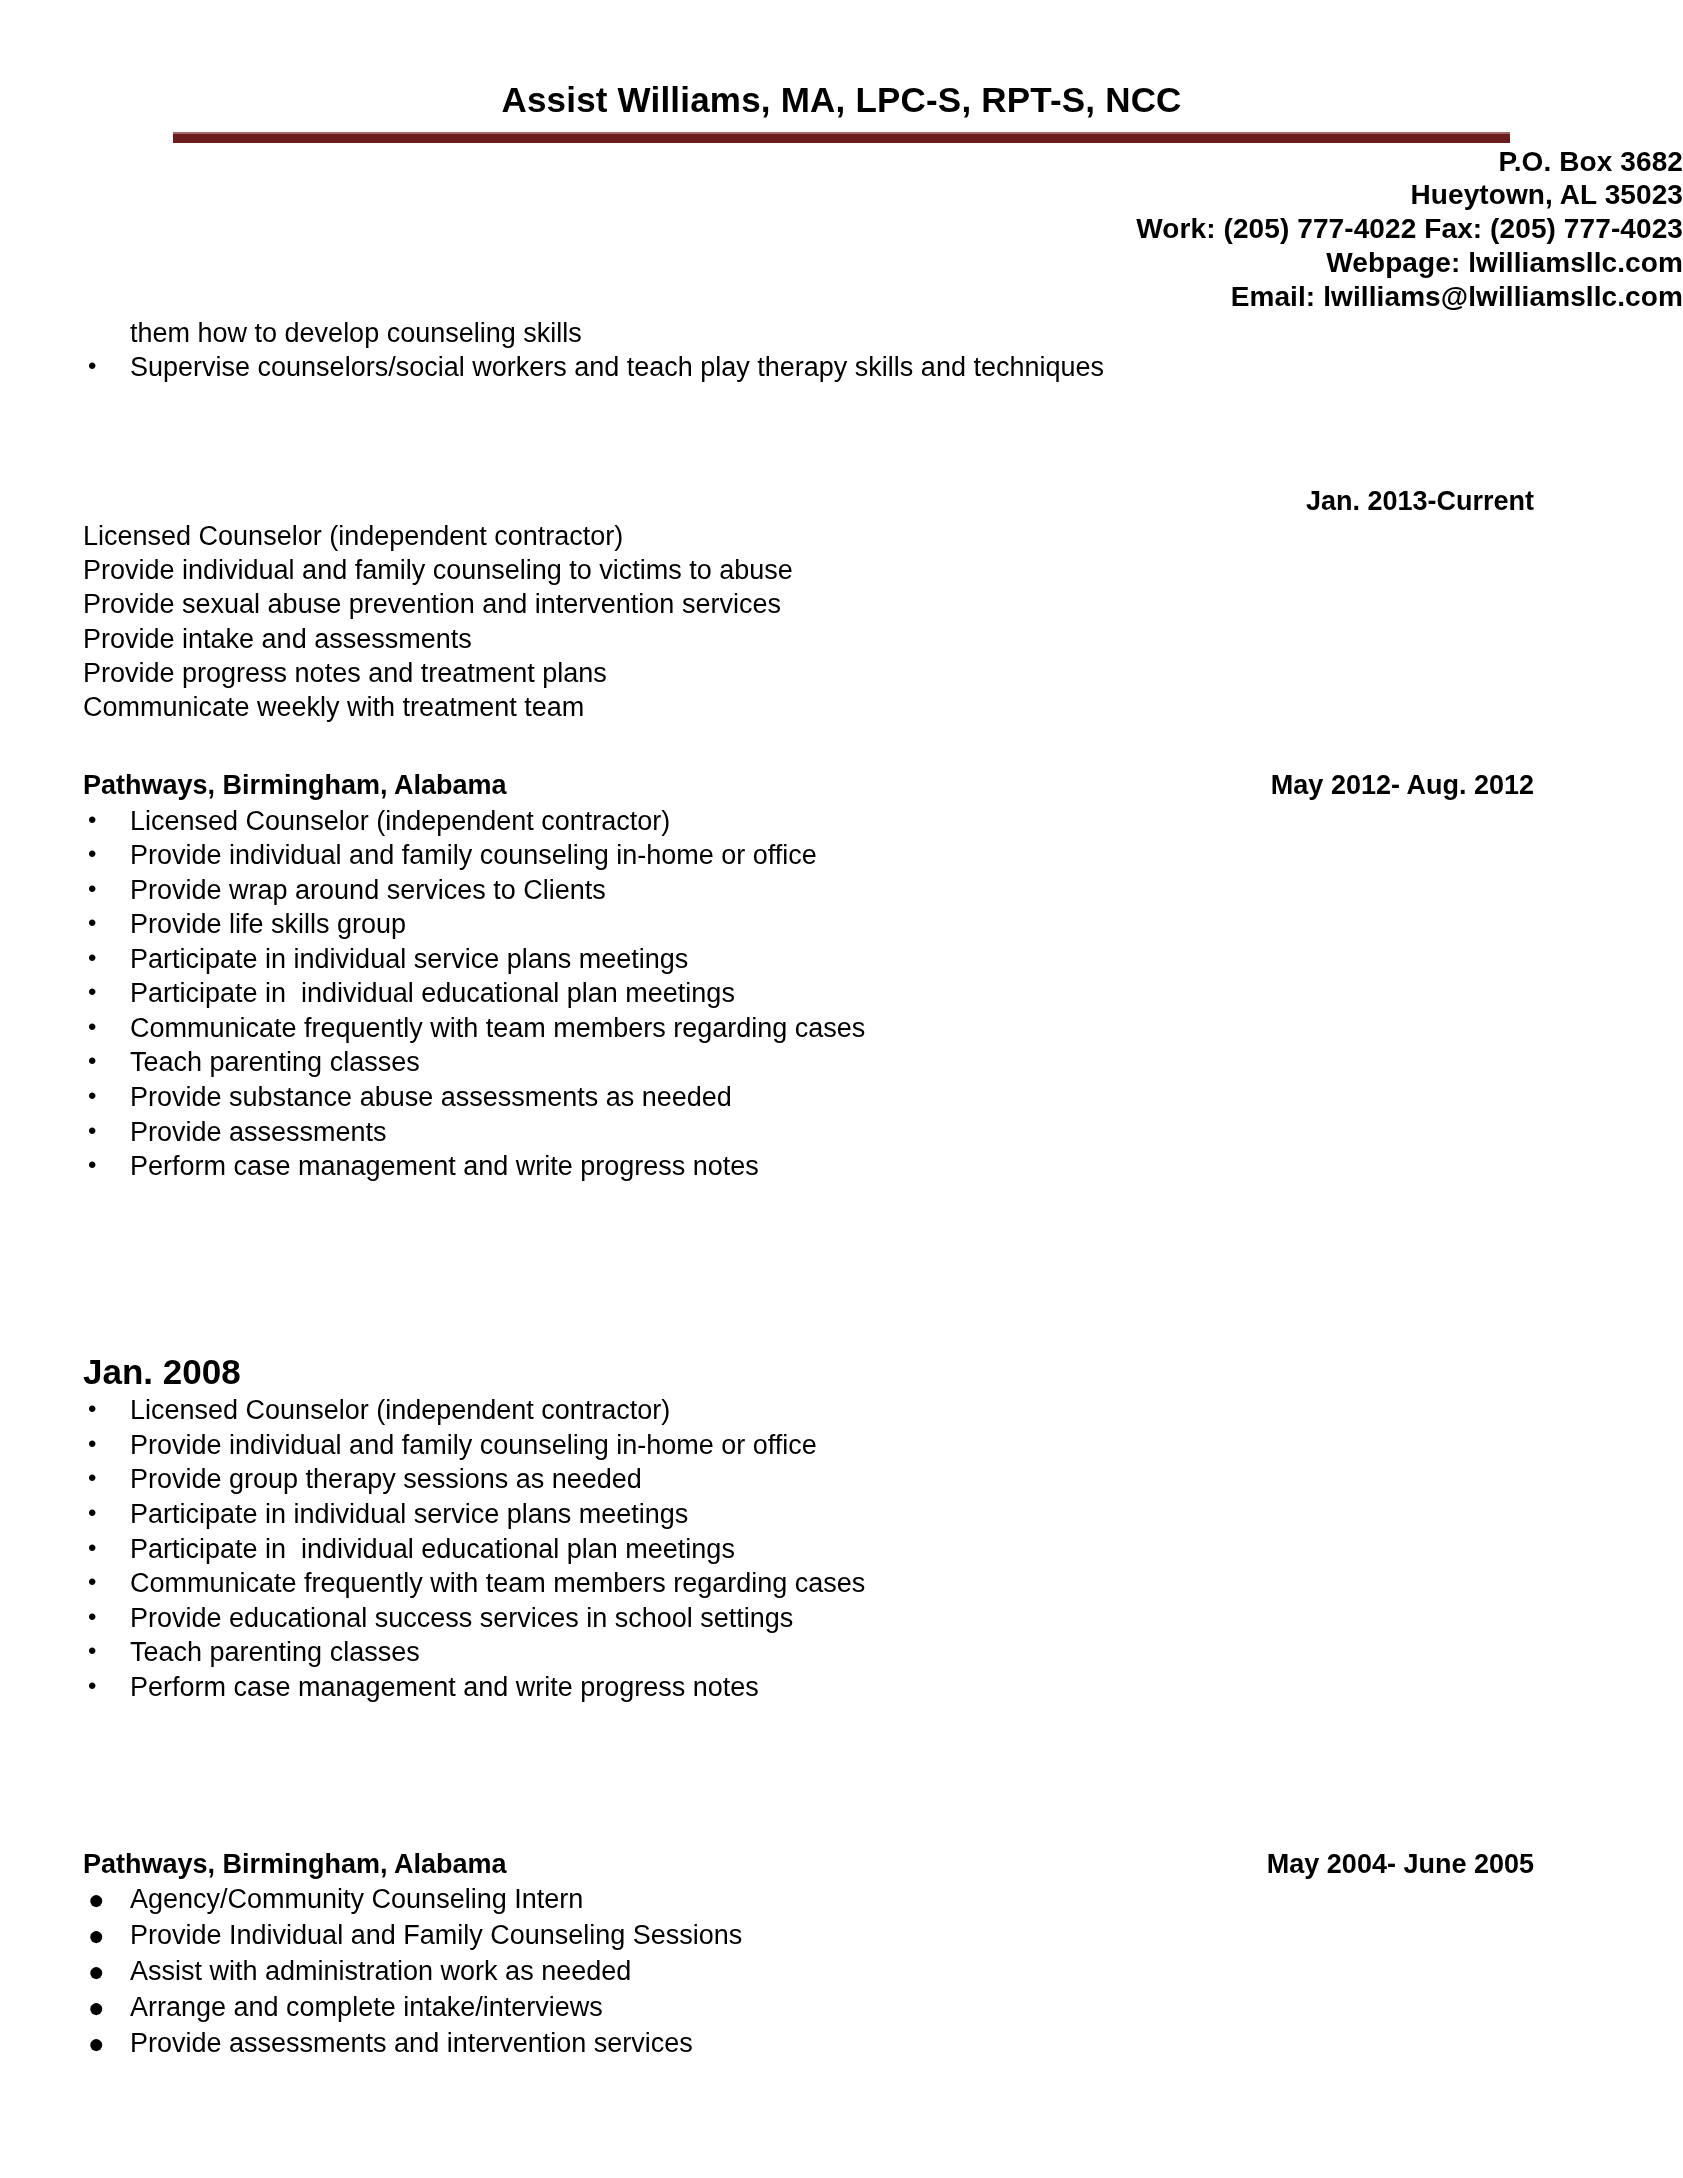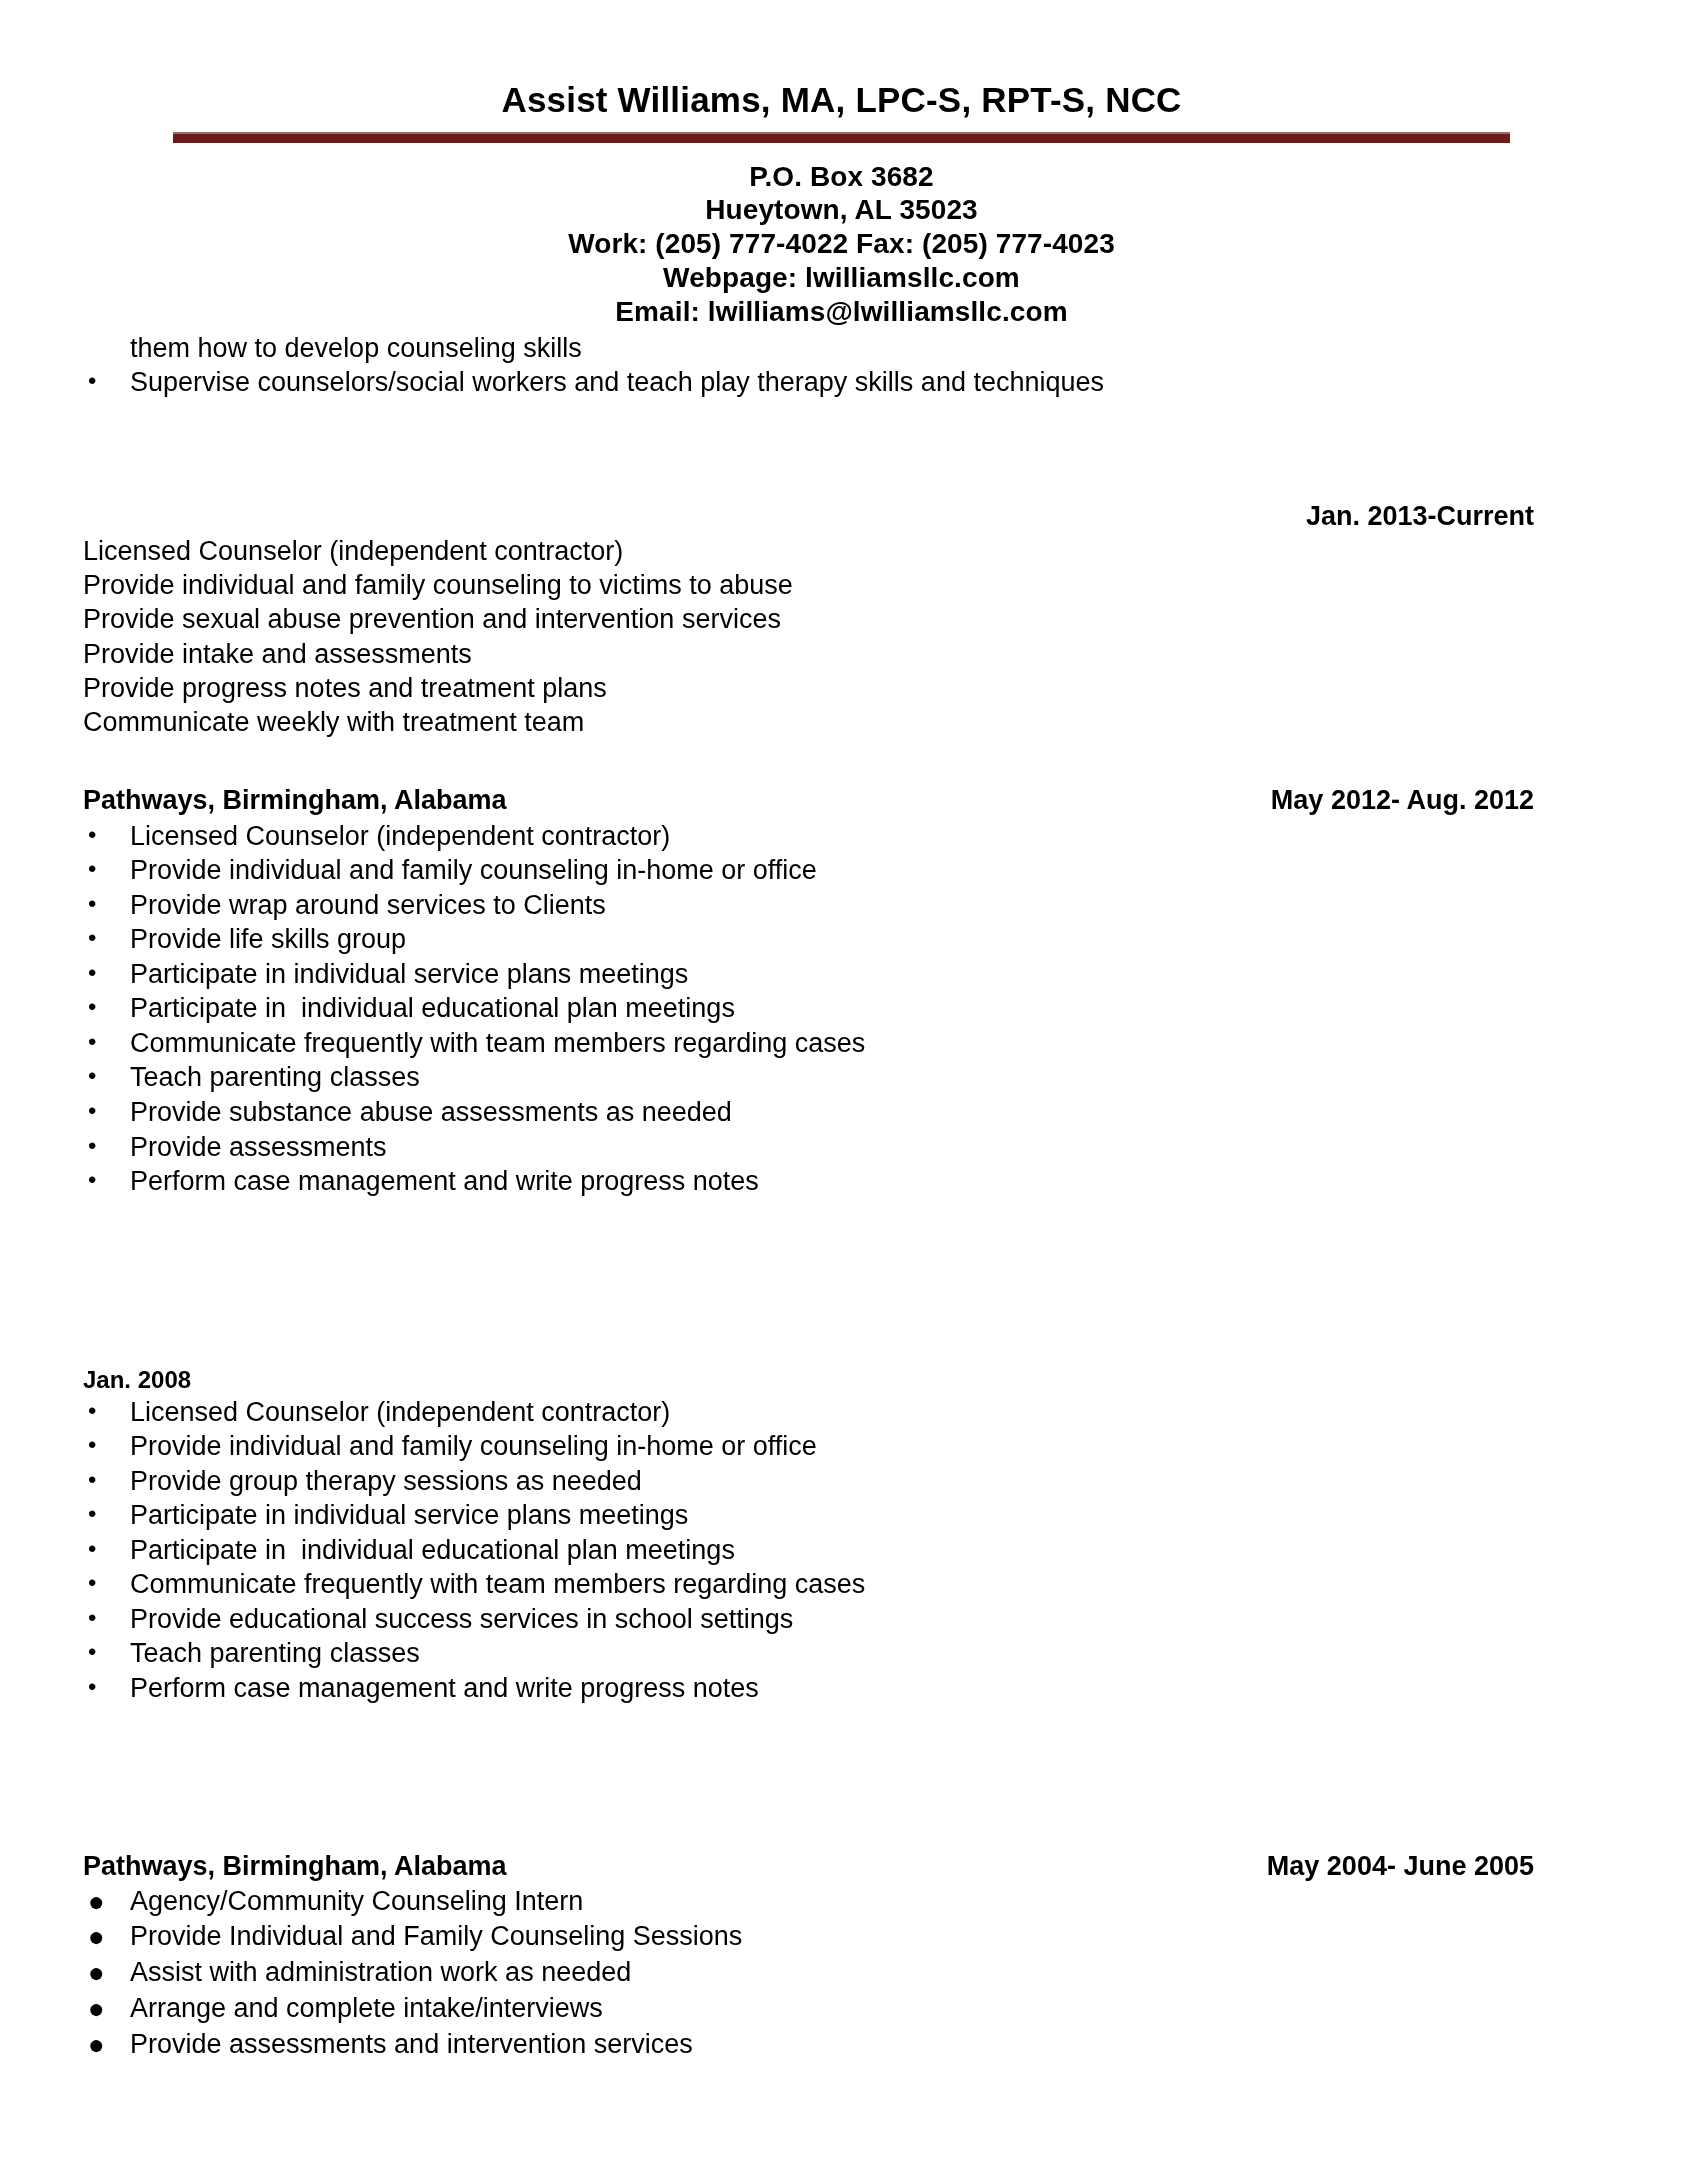--- a/index.html
+++ b/index.html
@@ -38,22 +38,22 @@
   }
   .title-rule {
     margin: 12px 173px 0 173px;
     border: 0;
     border-top: 2px solid #a06a6a;
     border-bottom: 9px solid #6b1c1c;
     height: 0;
   }
 
   .contact-block {
-    text-align: center;
-    margin-top: 17px;
+    text-align: right;
+    margin-top: 2px;
   }
   .contact-line {
     font-size: 28px;
     font-weight: bold;
     line-height: 1.21;
     letter-spacing: 0.1px;
   }
 
   
   .body-wrap {
@@ -117,21 +117,21 @@
   .job-header.big .job-org {
     font-size: 36px;
     line-height: 1.18;
   }
   .job-header.big .job-date {
     font-size: 27px;
     width: 188px;
   }
   .job-date-continued {
     font-weight: bold;
-    font-size: 24px;
+    font-size: 35px;
     line-height: 1.25;
   }
   .section-gap-md { height: 44px; }
   .section-gap-lg { height: 99px; }
   .section-gap-xl { height: 143px; }
   .section-gap-xxl { height: 166px; }
 </style>
 </head>
 <body>
 

